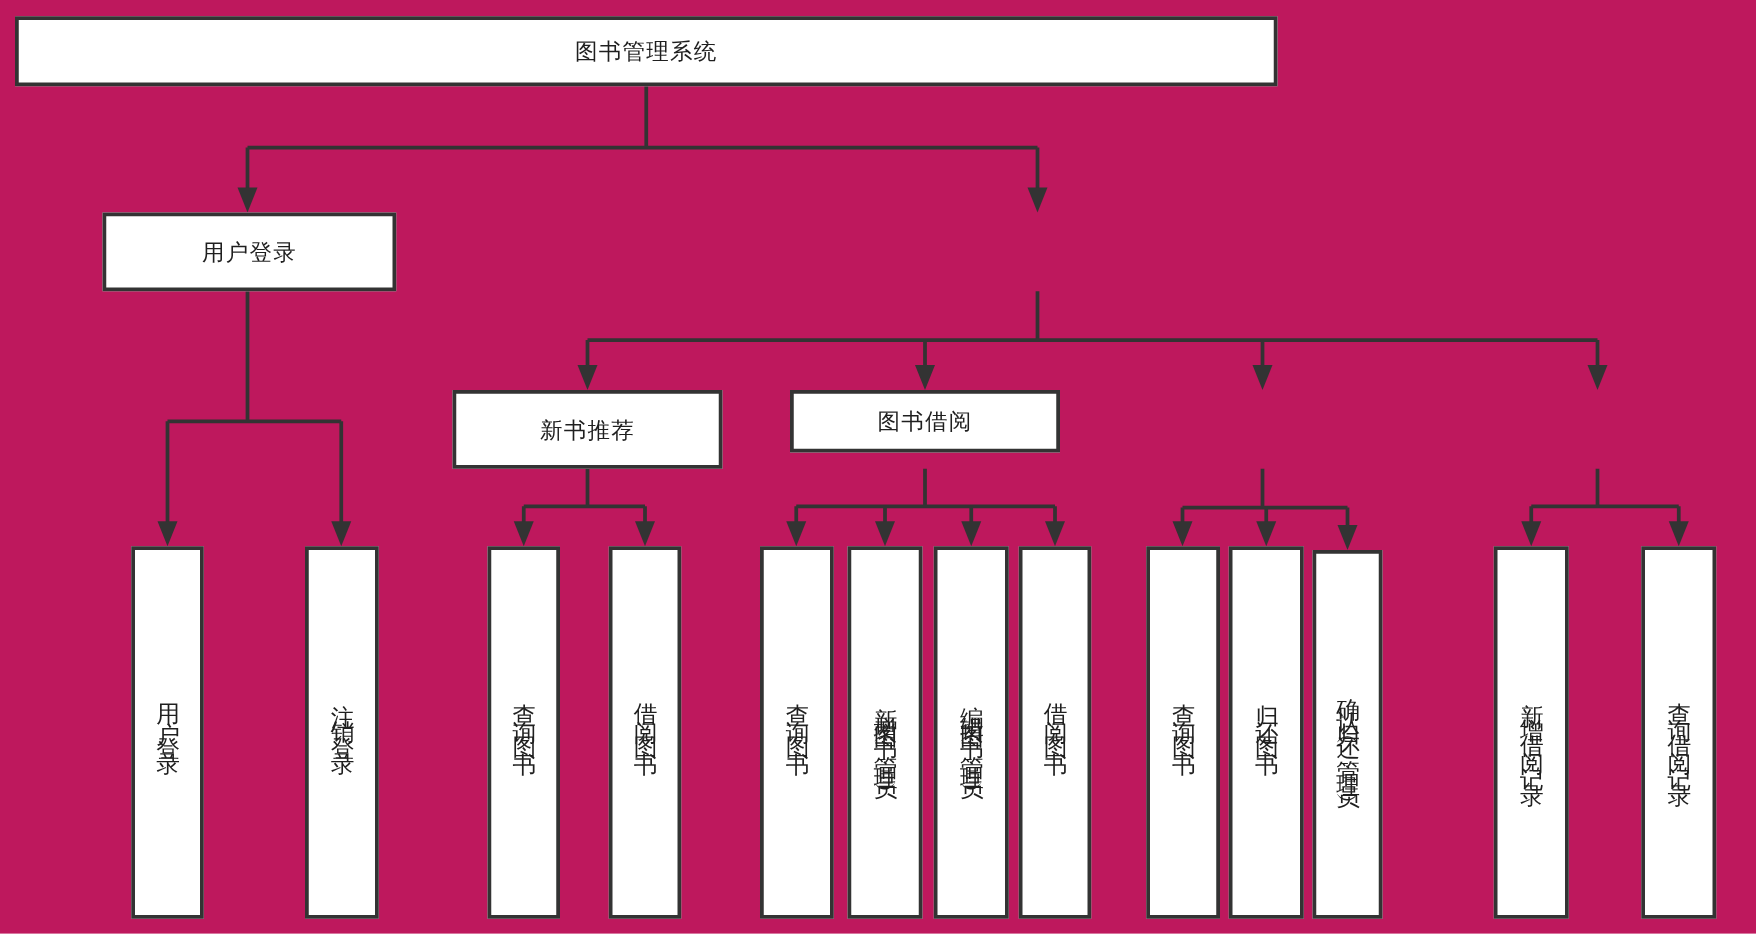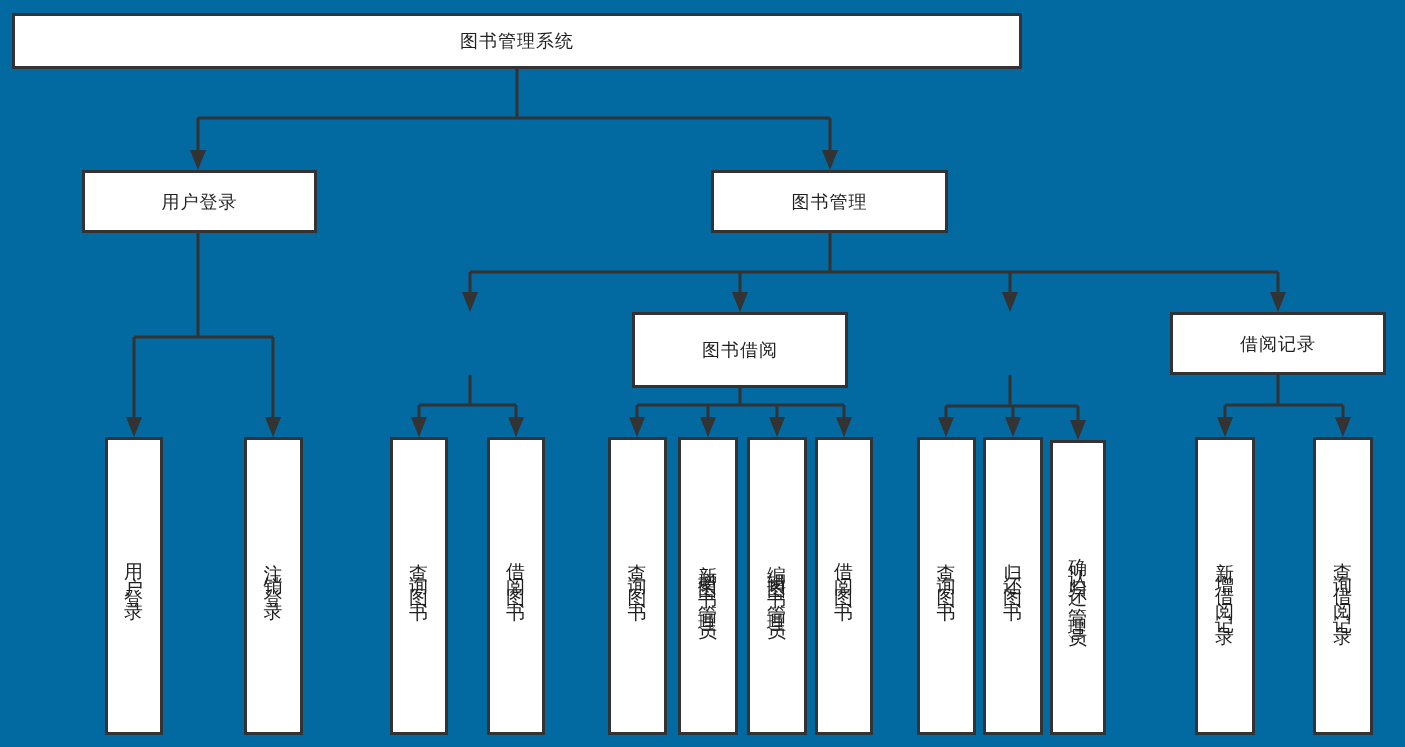--- a/index.html
+++ b/index.html
@@ -1,19 +1,19 @@
 <!DOCTYPE html>
 <html><head>
 <meta charset="utf-8">
 <style>
   html,body{margin:0;padding:0;background:#fff;}
   .canvas{
     position:relative;
     width:1405px;height:747px;
-    background:#0369a1;
+    background:#be185d;
     font-family:"Liberation Sans","DejaVu Sans",sans-serif;
     overflow:hidden;
   }
   .connectors{position:absolute;left:0;top:0;width:1405px;height:747px;}
   .box{
     position:absolute;
     box-sizing:border-box;
     background:#ffffff;
     border:3px solid #333333;
     display:flex;
@@ -80,29 +80,26 @@
     </g>
   </svg>
 
   <div class="box h" style="left:12px;top:13px;width:1010px;height:56px">
     <span>图书管理系统</span>
   </div>
 
   <div class="box h" style="left:82px;top:170px;width:235px;height:63px">
     <span>用户登录</span>
   </div>
-  <div class="box h" style="left:711px;top:170px;width:237px;height:63px">
-    <span>图书管理</span>
+
+  <div class="box h" style="left:362px;top:312px;width:216px;height:63px">
+    <span>新书推荐</span>
   </div>
-
-  <div class="box h" style="left:632px;top:312px;width:216px;height:76px">
+  <div class="box h" style="left:632px;top:312px;width:216px;height:50px">
     <span>图书借阅</span>
-  </div>
-  <div class="box h" style="left:1170px;top:312px;width:216px;height:63px">
-    <span>借阅记录</span>
   </div>
 
   <div class="box v short" style="left:105px;top:437px;width:58px;height:298px">
     <span class="vtext">用户登录</span>
   </div>
   <div class="box v short" style="left:244px;top:437px;width:59px;height:298px">
     <span class="vtext">注销登录</span>
   </div>
 
   <div class="box v short" style="left:390px;top:437px;width:58px;height:298px">

